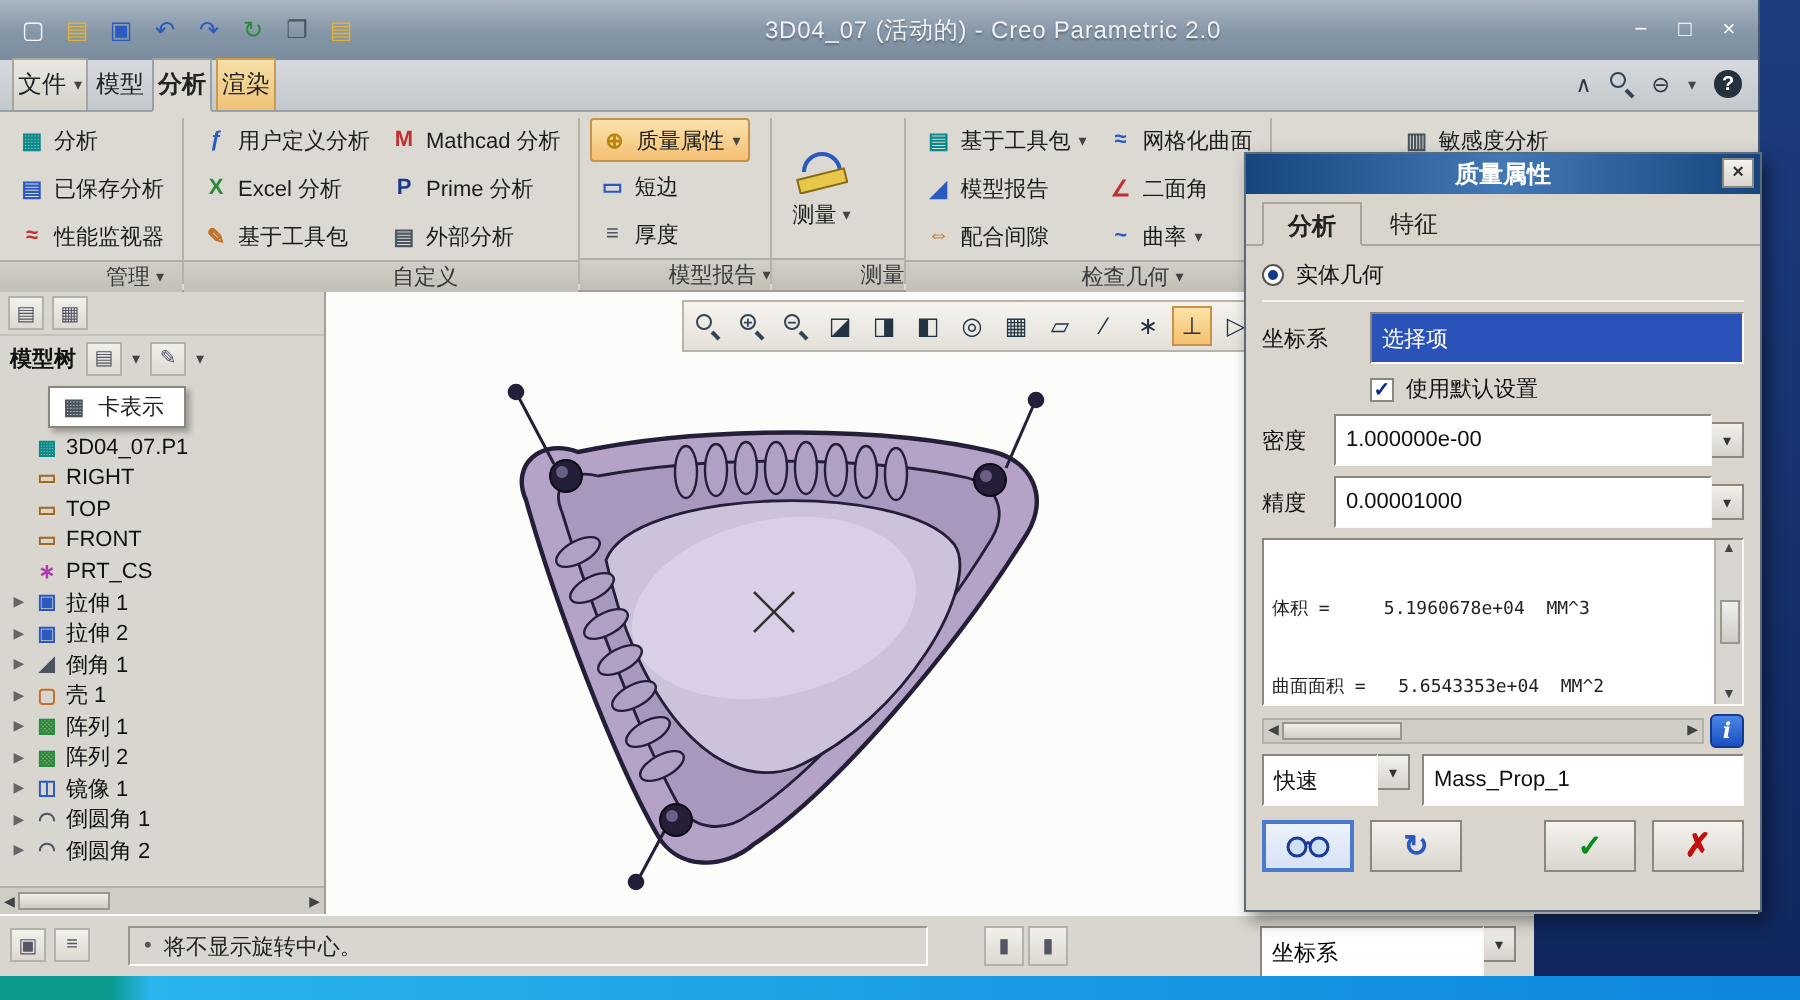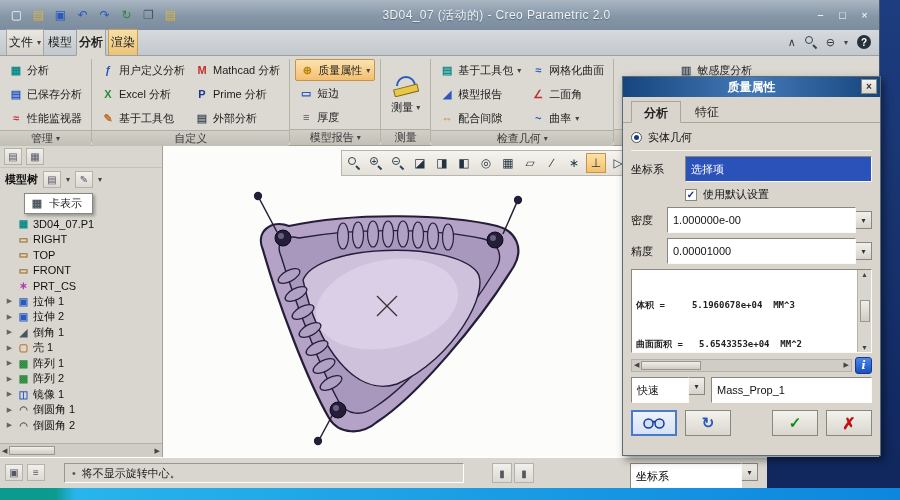--- a/index.html
+++ b/index.html
@@ -30,21 +30,21 @@
   
   .ribbon{height:90px;background:#dcd9d2;display:flex;border-bottom:1px solid #a39f95;}
   .rgroup{display:flex;flex-direction:column;}
   .rows{flex:1;display:flex;gap:2px;padding:2px 5px 0;}
   .rcol{display:flex;flex-direction:column;}
   .rbtn{display:flex;align-items:center;gap:4px;font-size:11px;color:#1c1c1c;padding:0 4px;height:24px;white-space:nowrap;cursor:default;}
   .rbtn.hl{background:linear-gradient(#fce3ae,#f3bf72);border:1px solid #c6934a;border-radius:2px;height:22px;margin-top:1px;}
   .bigbtn{display:flex;flex-direction:column;align-items:center;justify-content:center;gap:3px;font-size:11px;color:#1c1c1c;padding:2px 5px;white-space:nowrap;}
   .ico{width:14px;height:13px;display:inline-flex;align-items:center;justify-content:center;font-size:11px;font-weight:bold;}
   .caret{font-size:8px;color:#444;}
-  .glabel{height:16px;background:linear-gradient(#d2cfc8,#c2bfb7);border-top:1px solid #b1aea6;font-size:11px;color:#3a3a3a;display:flex;align-items:center;justify-content:center;gap:3px;white-space:nowrap;}
+  .glabel{height:16px;background:linear-gradient(#d2cfc8,#c2bfb7);border-top:1px solid #b1aea6;font-size:11px;color:#3a3a3a;display:flex;align-items:center;justify-content:center;gap:3px;white-space:nowrap;padding-left:44px;}
   .vsep{width:1px;background:#b5b2aa;margin:3px 0;}
   .tolbig{font-weight:bold;color:#143a8a;font-size:12px;border:1px solid #9a968c;padding:1px 3px;background:#f4f2ec;}
   
   .content{display:flex;height:311px;}
   .left-panel{width:163px;background:#d9d6cf;border-right:1px solid #a39f95;position:relative;font-size:11px;flex:none;}
   .ptool{height:22px;display:flex;align-items:center;gap:4px;padding:0 4px;border-bottom:1px solid #c5c2ba;}
   .pico{width:18px;height:17px;border:1px solid #b5b2aa;background:linear-gradient(#f2f0ea,#dcd9d2);display:flex;align-items:center;justify-content:center;font-size:10px;color:#556;}
   .tree-title{height:22px;display:flex;align-items:center;gap:5px;padding:0 5px;color:#111;}
   .popup{position:absolute;left:24px;top:47px;background:#fff;border:1px solid #8a877f;box-shadow:2px 2px 3px rgba(0,0,0,.3);padding:2px 10px 2px 5px;display:flex;gap:5px;align-items:center;z-index:5;color:#222;}
   .tree{position:absolute;top:70px;left:0;right:0;bottom:14px;overflow:hidden;padding-left:5px;}
@@ -78,21 +78,21 @@
   .row{display:flex;align-items:center;gap:6px;}
   .radio{width:11px;height:11px;border-radius:50%;border:1px solid #555;background:#fff;position:relative;flex:none;}
   .radio.sel::after{content:"";position:absolute;inset:2px;background:#143a8a;border-radius:50%;}
   .field{border:1px solid;border-color:#8a877f #fbfaf7 #fbfaf7 #8a877f;background:#fff;height:18px;display:flex;align-items:center;padding:12px 5px;white-space:nowrap;overflow:hidden;}
   .field.dis{background:#efede8;}
   .blue-field{background:#2a52b8;color:#fff;}
   .grow{flex:1;}
   .dropbtn{width:16px;height:18px;background:linear-gradient(#f2f0ea,#d6d3cc);border:1px solid #8a877f;border-left:none;display:flex;align-items:center;justify-content:center;font-size:8px;color:#333;flex:none;}
   .chk{width:12px;height:12px;background:#fff;border:1px solid #8a877f;display:flex;align-items:center;justify-content:center;font-size:10px;color:#0a2a8a;font-weight:bold;flex:none;}
   .divider{height:1px;background:#b5b2aa;border-bottom:1px solid #f4f2ec;}
-  .results{height:84px;border:1px solid;border-color:#8a877f #fbfaf7 #fbfaf7 #8a877f;background:#fff;display:flex;font-weight:bold;}
+  .results{height:84px;border:1px solid;border-color:#8a877f #fbfaf7 #fbfaf7 #8a877f;background:#fff;display:flex;}
   .rlines{flex:1;font-family:"DejaVu Sans Mono",monospace;font-size:9px;line-height:13px;padding:3px 4px;color:#222;overflow:hidden;white-space:pre;}
   .rlines div{min-height:13px;}
   .vscroll{width:14px;background:#d9d6cf;border-left:1px solid #b5b2aa;display:flex;flex-direction:column;justify-content:space-between;align-items:center;font-size:7px;color:#444;padding:1px 0;}
   .vthumb{width:10px;height:22px;background:linear-gradient(#f0eee8,#cfccc5);border:1px solid #9a978f;}
   .hscrollrow{height:14px;display:flex;align-items:center;gap:3px;}
   .hstrack{flex:1;height:13px;background:#d0cdc6;border:1px solid #b5b2aa;display:flex;align-items:center;font-size:7px;color:#444;gap:2px;padding:0 2px;}
   .infobtn{width:17px;height:17px;background:linear-gradient(#4a86e8,#1a4fc0);color:#fff;border-radius:3px;font-family:"DejaVu Serif",serif;font-style:italic;font-weight:bold;font-size:11px;display:flex;align-items:center;justify-content:center;border:1px solid #123a90;flex:none;}
   .dbtns{display:flex;gap:8px;margin-top:2px;align-items:center;}
   .dbtn{width:46px;height:26px;background:linear-gradient(#f4f2ec,#d9d6cf);border:1px solid #8a877f;display:flex;align-items:center;justify-content:center;font-size:15px;}
   .dbtn.focus{border:2px solid #4a7ad0;background:linear-gradient(#eef3fb,#d6e2f5);}

